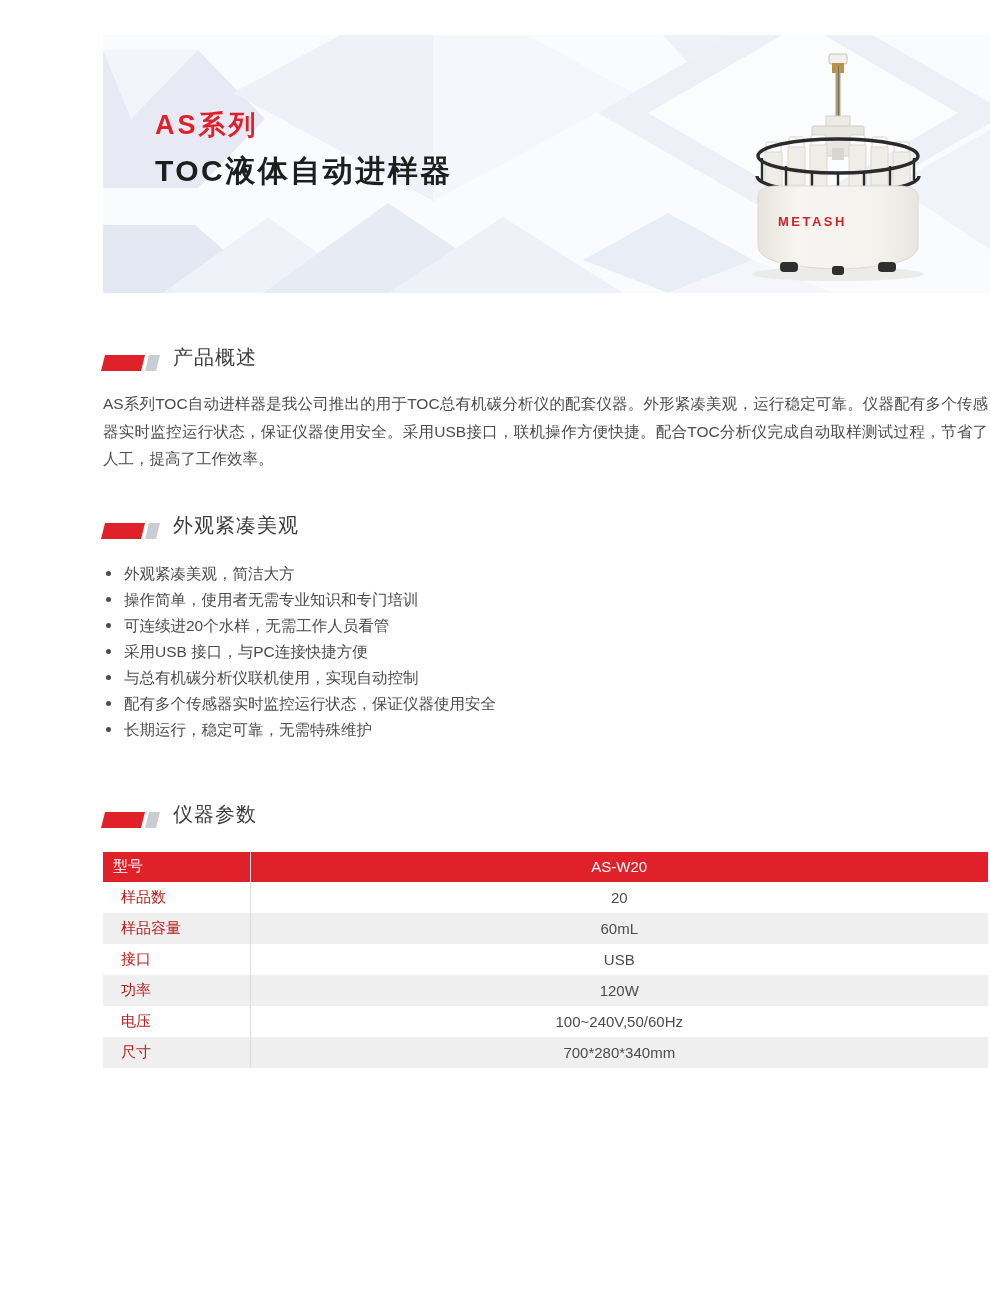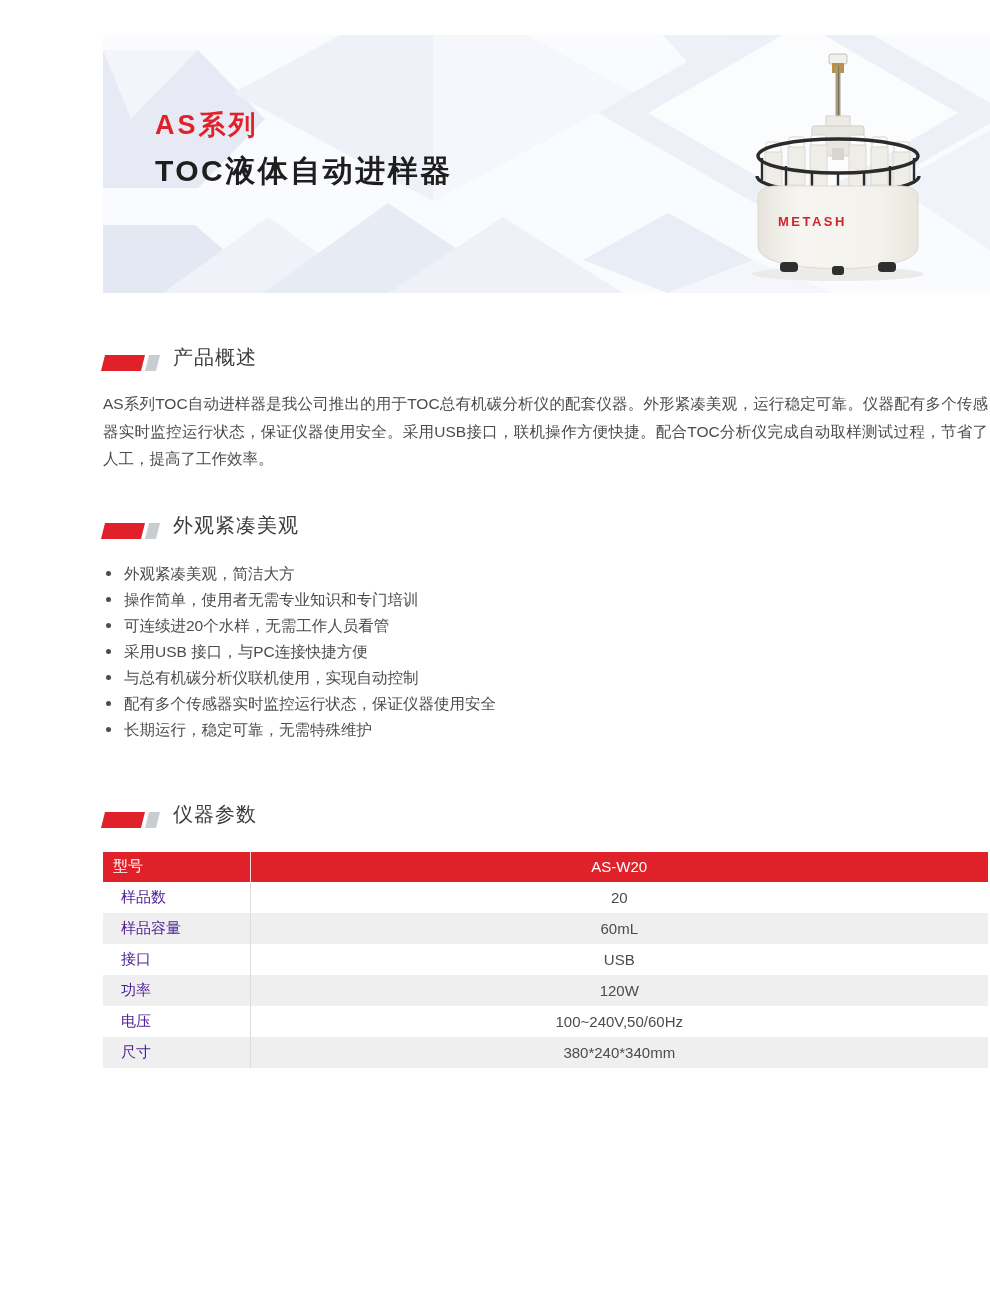--- a/index.html
+++ b/index.html
@@ -31,21 +31,21 @@
   .feature-list li::before { content:""; position:absolute; left:3px; top:10.5px; width:5px; height:5px; border-radius:50%; background:#4c4c4c; }
 
   .params-section { margin-top:59px; }
   .params-table { width:100%; margin-top:24px; border-collapse:collapse; table-layout:fixed; }
   .params-table col.c1 { width:147px; }
   .params-table th { background:#e0212a; color:#ffffff; font-weight:normal; font-size:15px; height:30px; }
   .params-table th.cell-label { text-align:left; padding-left:10px; border-right:1px solid rgba(255,255,255,0.85); }
   .params-table th.cell-value { text-align:center; }
   .params-table td { height:31px; font-size:15px; }
   .params-table tbody tr:nth-child(even) { background:#efefef; }
-  .params-table td.cell-label { color:#4c1d95; padding-left:18px; border-right:1px solid #dcdcdc; }
+  .params-table td.cell-label { color:#b91c1c; padding-left:18px; border-right:1px solid #dcdcdc; }
   .params-table td.cell-value { text-align:center; color:#4c4c4c; }
 </style>
 </head>
 <body>
 
 <div class="page">
 
   <header class="banner">
     <svg class="banner-bg" viewBox="0 0 887 258" preserveAspectRatio="none" aria-hidden="true">
       <rect width="887" height="258" fill="#fafbfe"></rect>
@@ -202,21 +202,21 @@
               <td class="cell-value">120W</td>
             </tr>
 
             <tr>
               <td class="cell-label">电压</td>
               <td class="cell-value">100~240V,50/60Hz</td>
             </tr>
 
             <tr>
               <td class="cell-label">尺寸</td>
-              <td class="cell-value">380*240*340mm</td>
+              <td class="cell-value">700*280*340mm</td>
             </tr>
 
         </tbody>
       </table>
     </section>
 
   </main>
 </div>
 
 </body></html>

